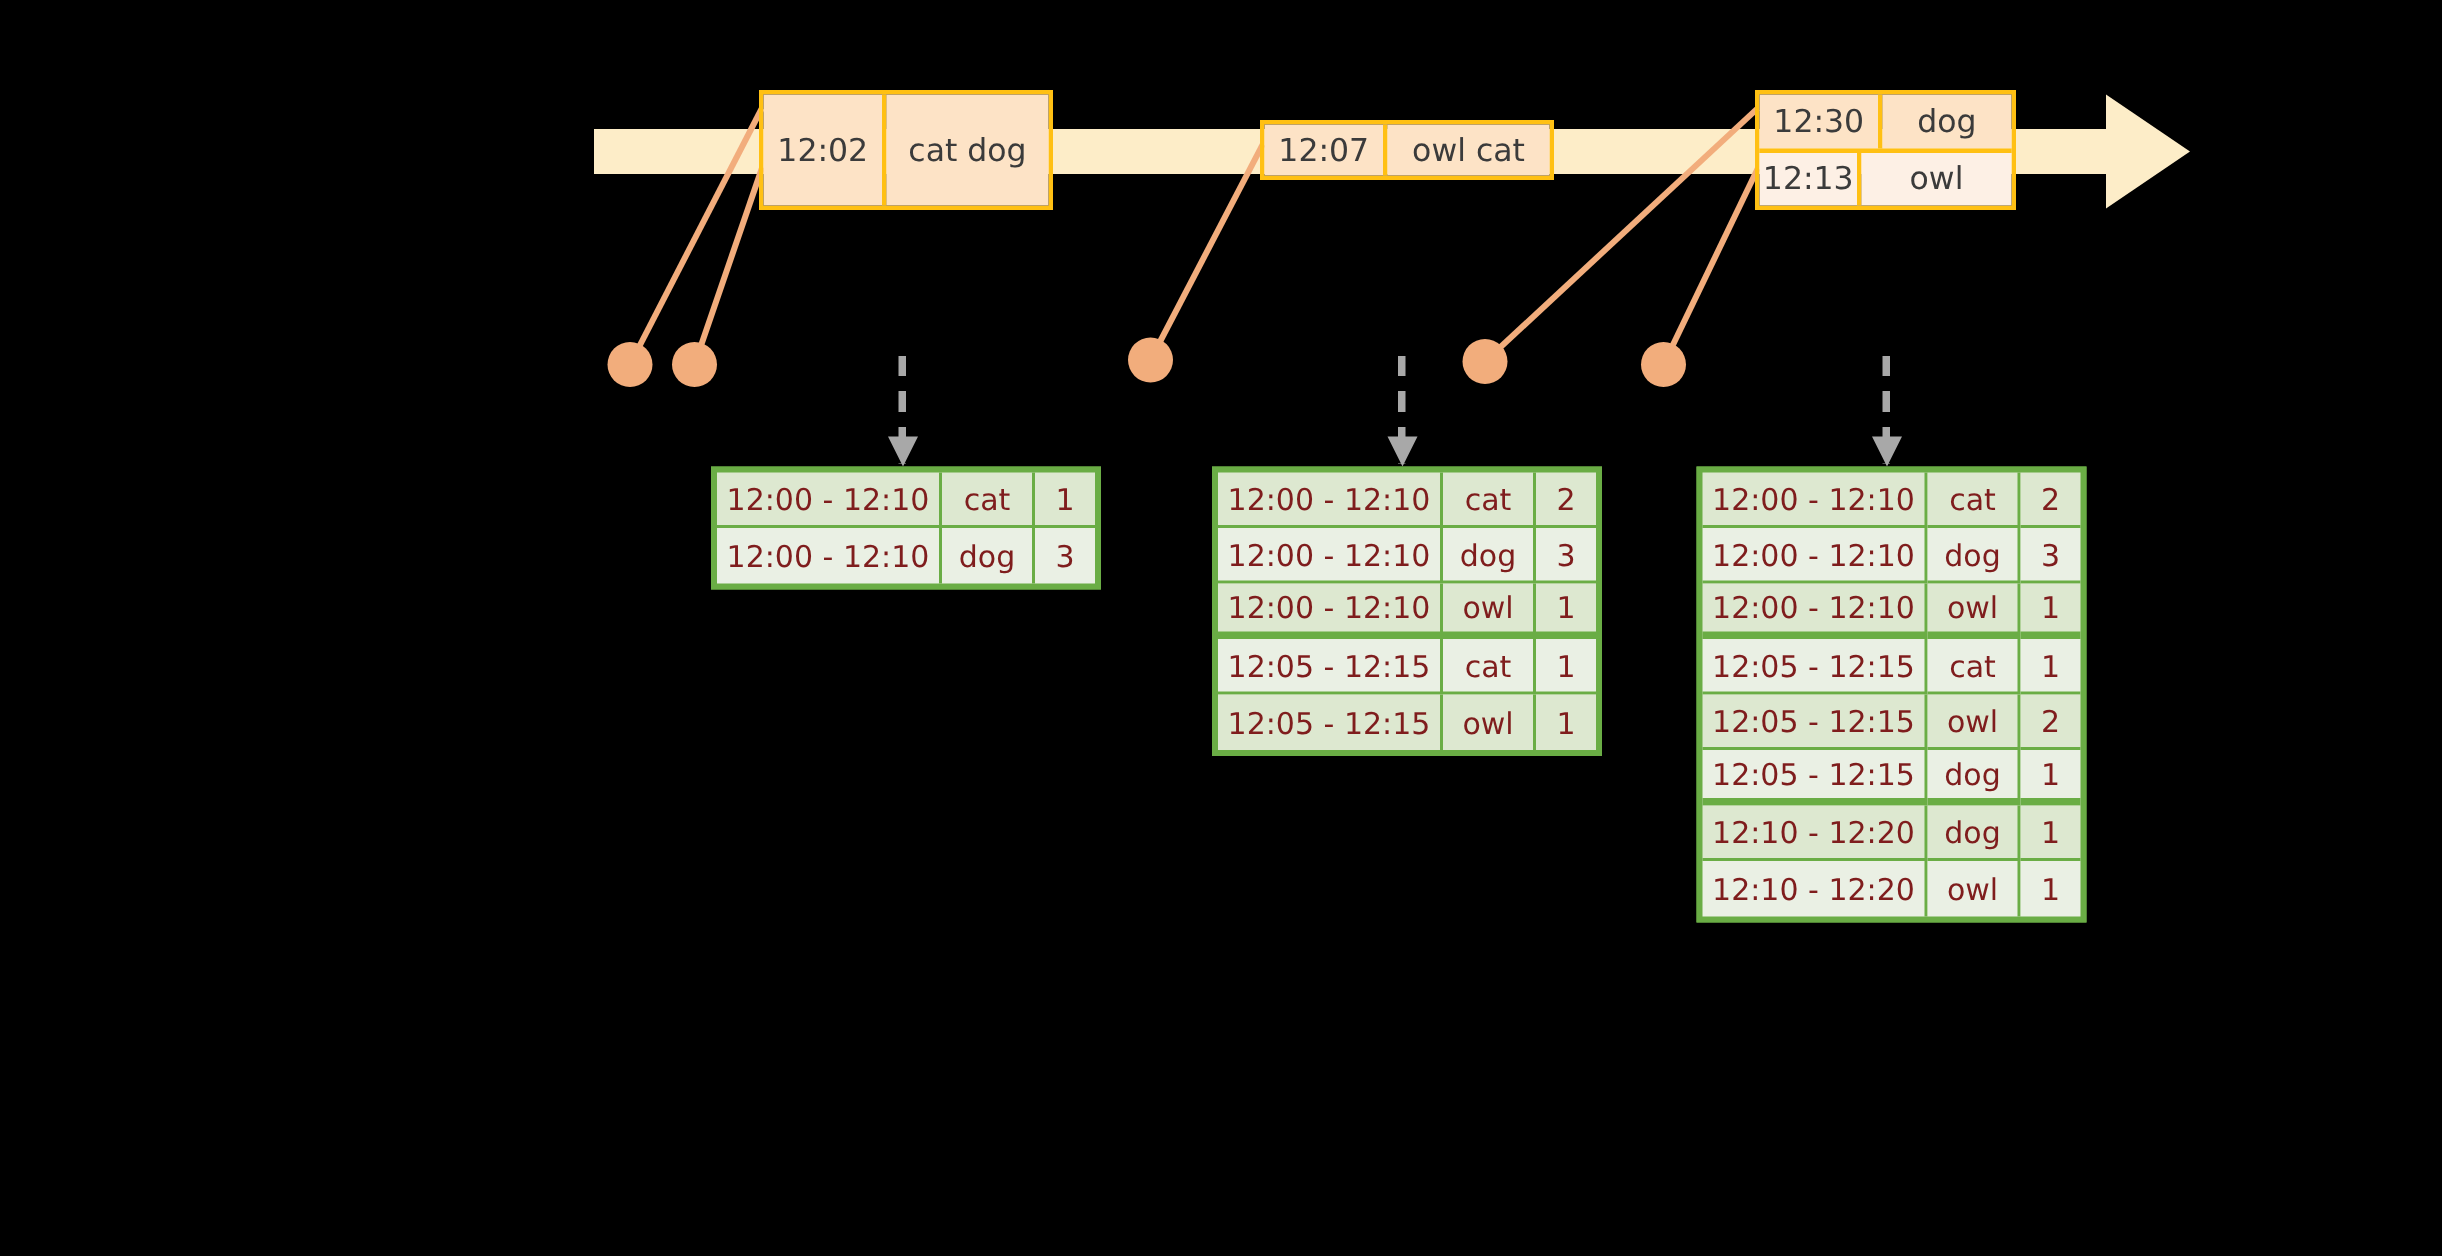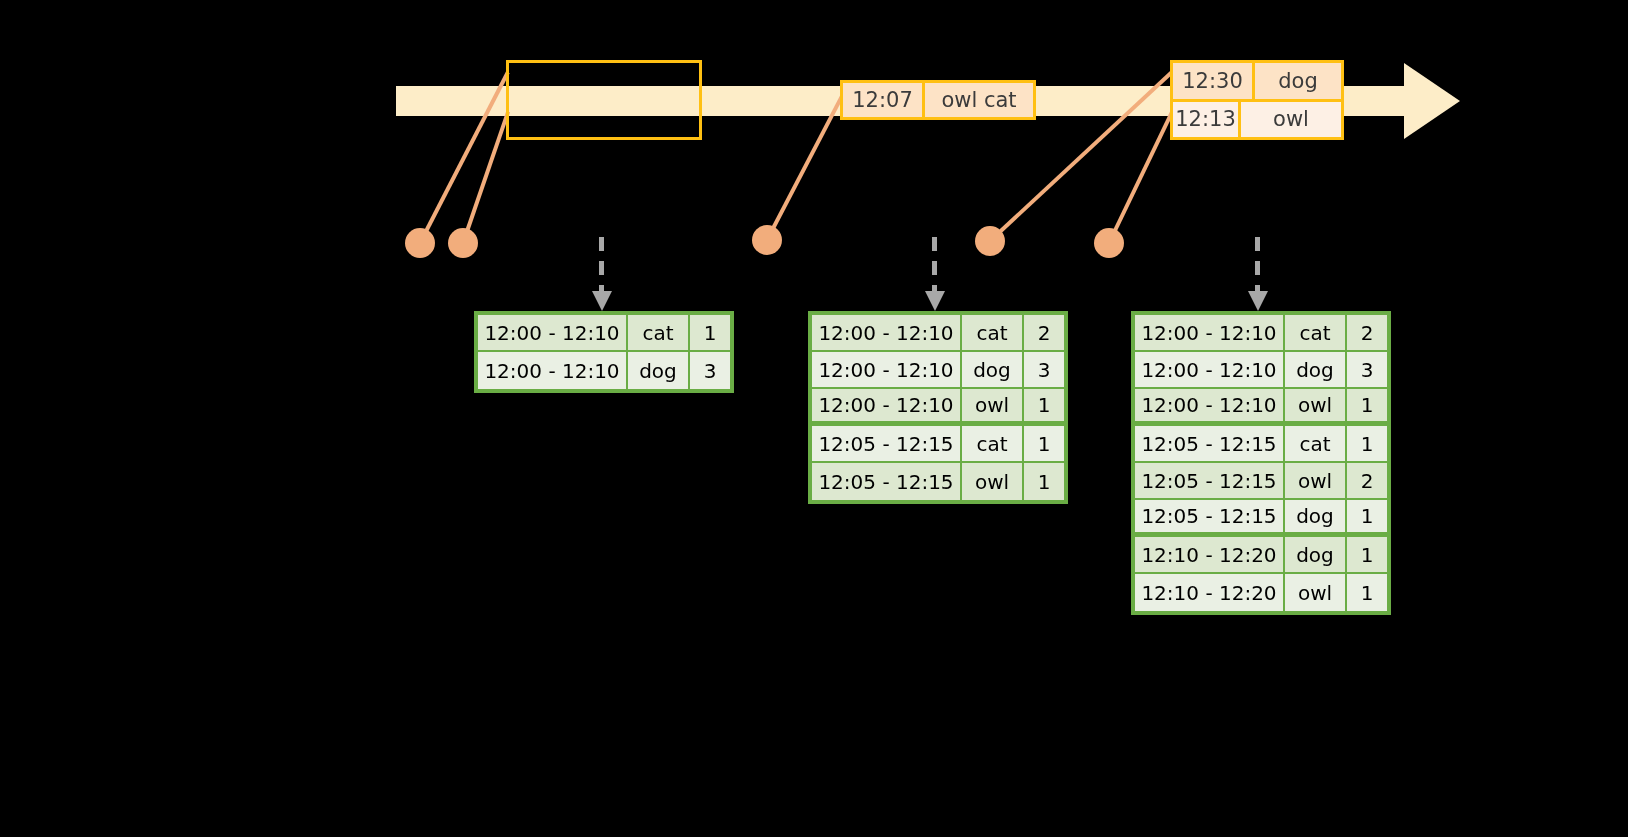--- a/index.html
+++ b/index.html
@@ -33,21 +33,21 @@
   .darr .stem{position:absolute;left:7px;top:0;width:5px;height:100%;
      background:repeating-linear-gradient(to bottom,#a8a8a8 0 14px,transparent 14px 24px);}
   .darr .tip{position:absolute;left:0;bottom:-2px;width:0;height:0;
      border-left:10px solid transparent;border-right:10px solid transparent;
      border-top:20px solid #a8a8a8;}
 
   
   .gt{position:absolute;border:4px solid #6aad45;box-sizing:border-box;
       display:flex;flex-direction:column;background:#6aad45;}
   .gt-row{display:flex;}
-  .gt-cell{font-size:20px;color:#000000;display:flex;align-items:center;
+  .gt-cell{font-size:20px;color:#7f1d1d;display:flex;align-items:center;
            justify-content:center;box-sizing:border-box;
            border-right:2px solid #6aad45;border-bottom:2px solid #6aad45;}
   .gt-cell:last-child{border-right:none;}
   .gt-row:last-child .gt-cell{border-bottom:none;}
   .gt-row.sh0 .gt-cell{background:#dde8d0;}
   .gt-row.sh1 .gt-cell{background:#eaf0e4;}
   .gt-row.grp .gt-cell{border-bottom-width:5px;}
   .c-win{width:150px;}
   .c-word{width:62px;}
   .c-cnt{width:40px;}
@@ -67,20 +67,24 @@
       <div class="dot" style="left: 448px; top: 228px;"></div>
       <div class="lead" style="left: 767px; top: 238px; width: 162.361px; transform: rotate(-62.488deg);"></div>
       <div class="dot" style="left: 752px; top: 225px;"></div>
       <div class="lead" style="left: 990px; top: 239px; width: 248.365px; transform: rotate(-42.8789deg);"></div>
       <div class="dot" style="left: 975px; top: 226px;"></div>
       <div class="lead" style="left: 1109px; top: 241px; width: 145.362px; transform: rotate(-64.3164deg);"></div>
       <div class="dot" style="left: 1094px; top: 228px;"></div>
     </div>
   <div id="events-layer">
       <div class="ev" style="left: 506px; top: 60px; width: 196px; height: 80px;">
+        <div class="ev-row r0">
+          <div class="ev-cell time" style="width: 82px;">12:02</div>
+          <div class="ev-cell words" style="flex: 1 1 0%;">cat dog</div>
+        </div>
       </div>
       <div class="ev" style="left: 840px; top: 80px; width: 196px; height: 40px; justify-content: flex-end;">
         <div class="ev-row r0">
           <div class="ev-cell time" style="width: 82px;">12:07</div>
           <div class="ev-cell words" style="flex: 1 1 0%;">owl cat</div>
         </div>
       </div>
       <div class="ev" style="left: 1170px; top: 60px; width: 174px; height: 80px;">
         <div class="ev-row r0">
           <div class="ev-cell time" style="width: 82px;">12:30</div>

